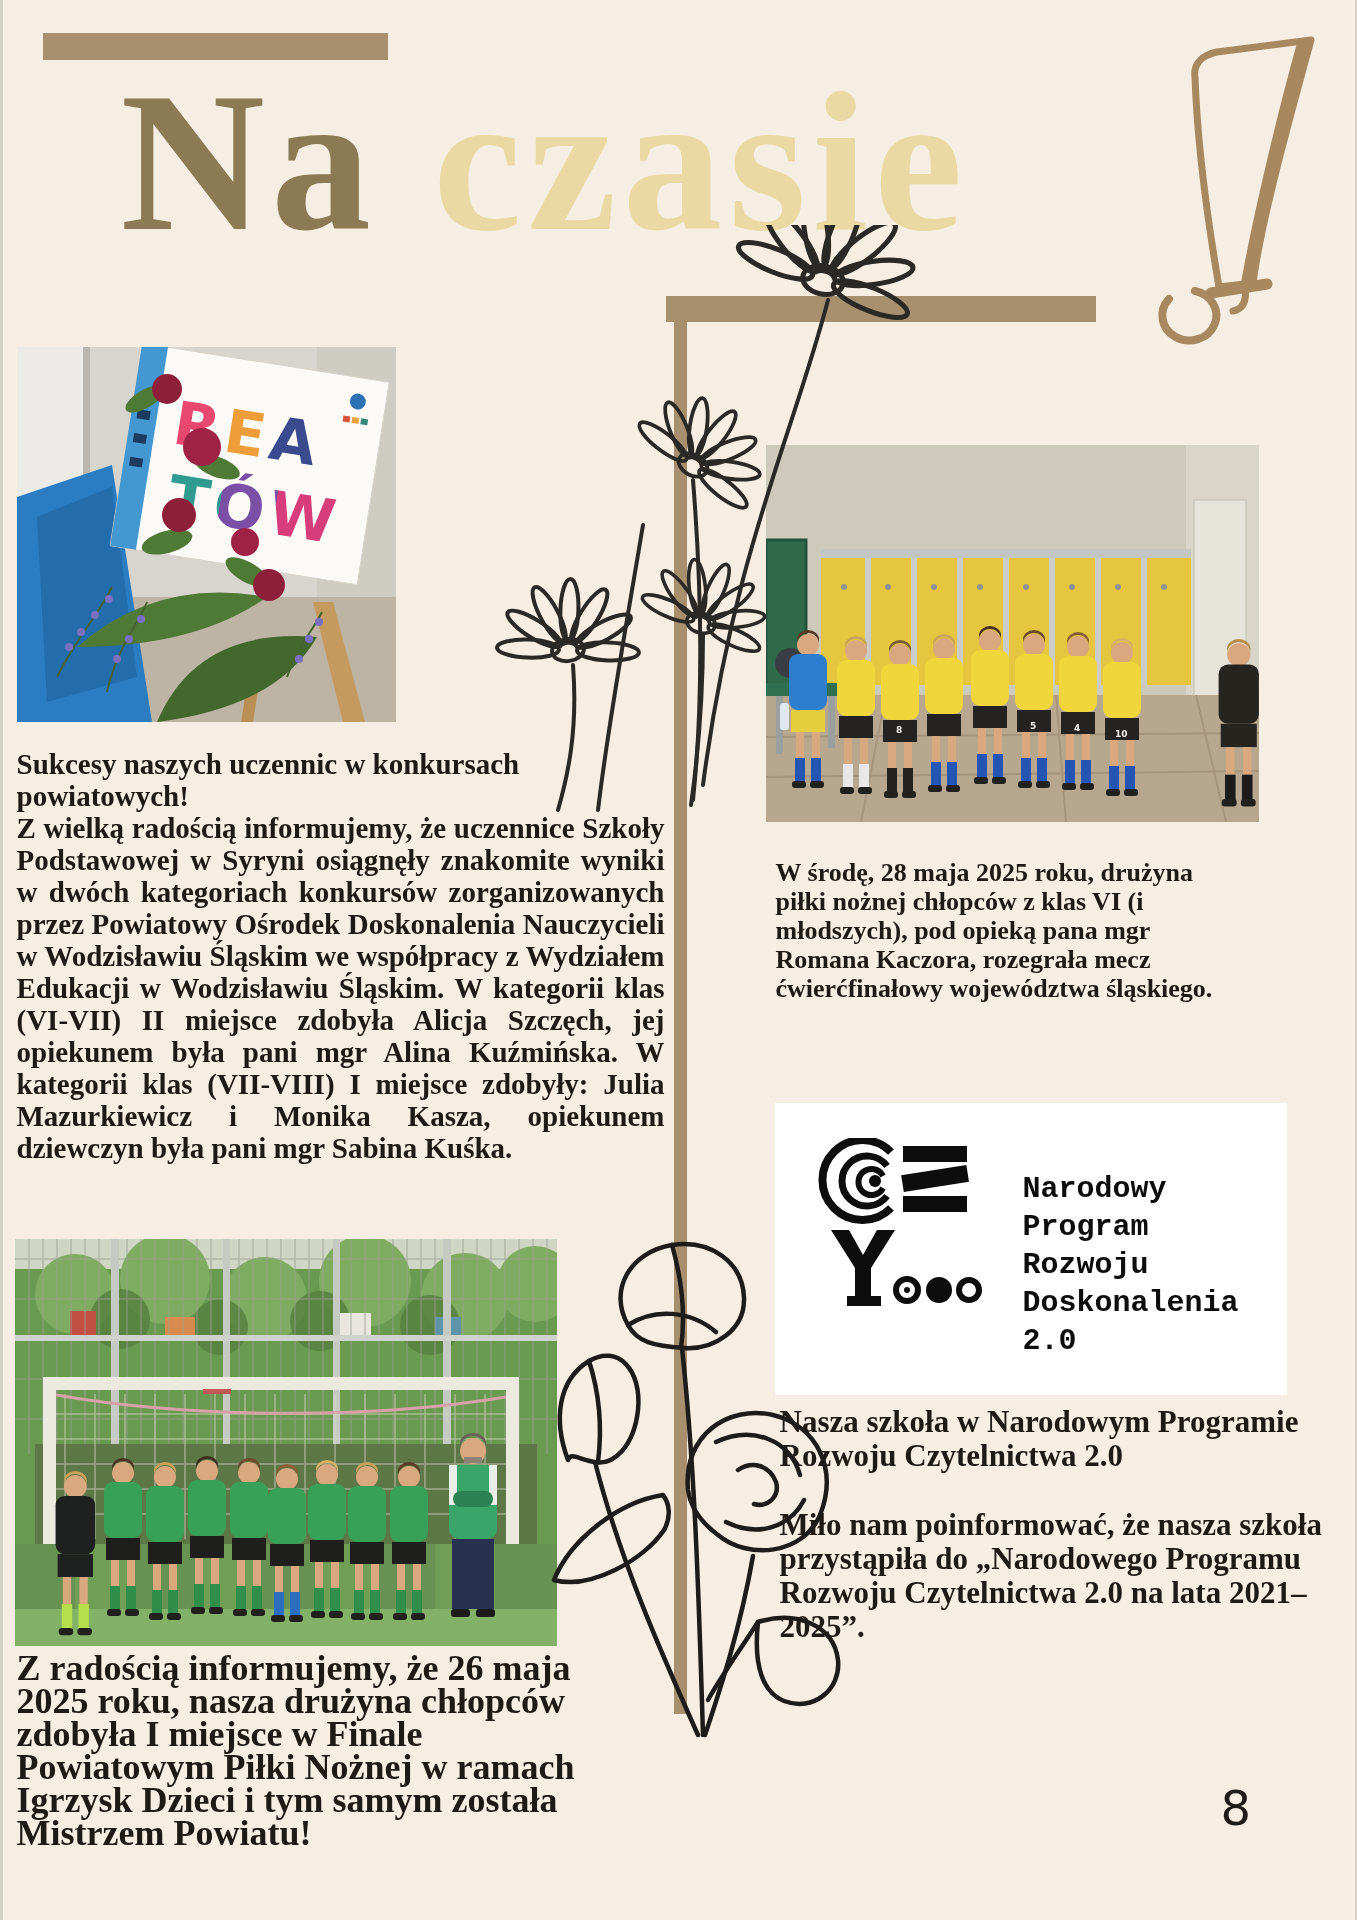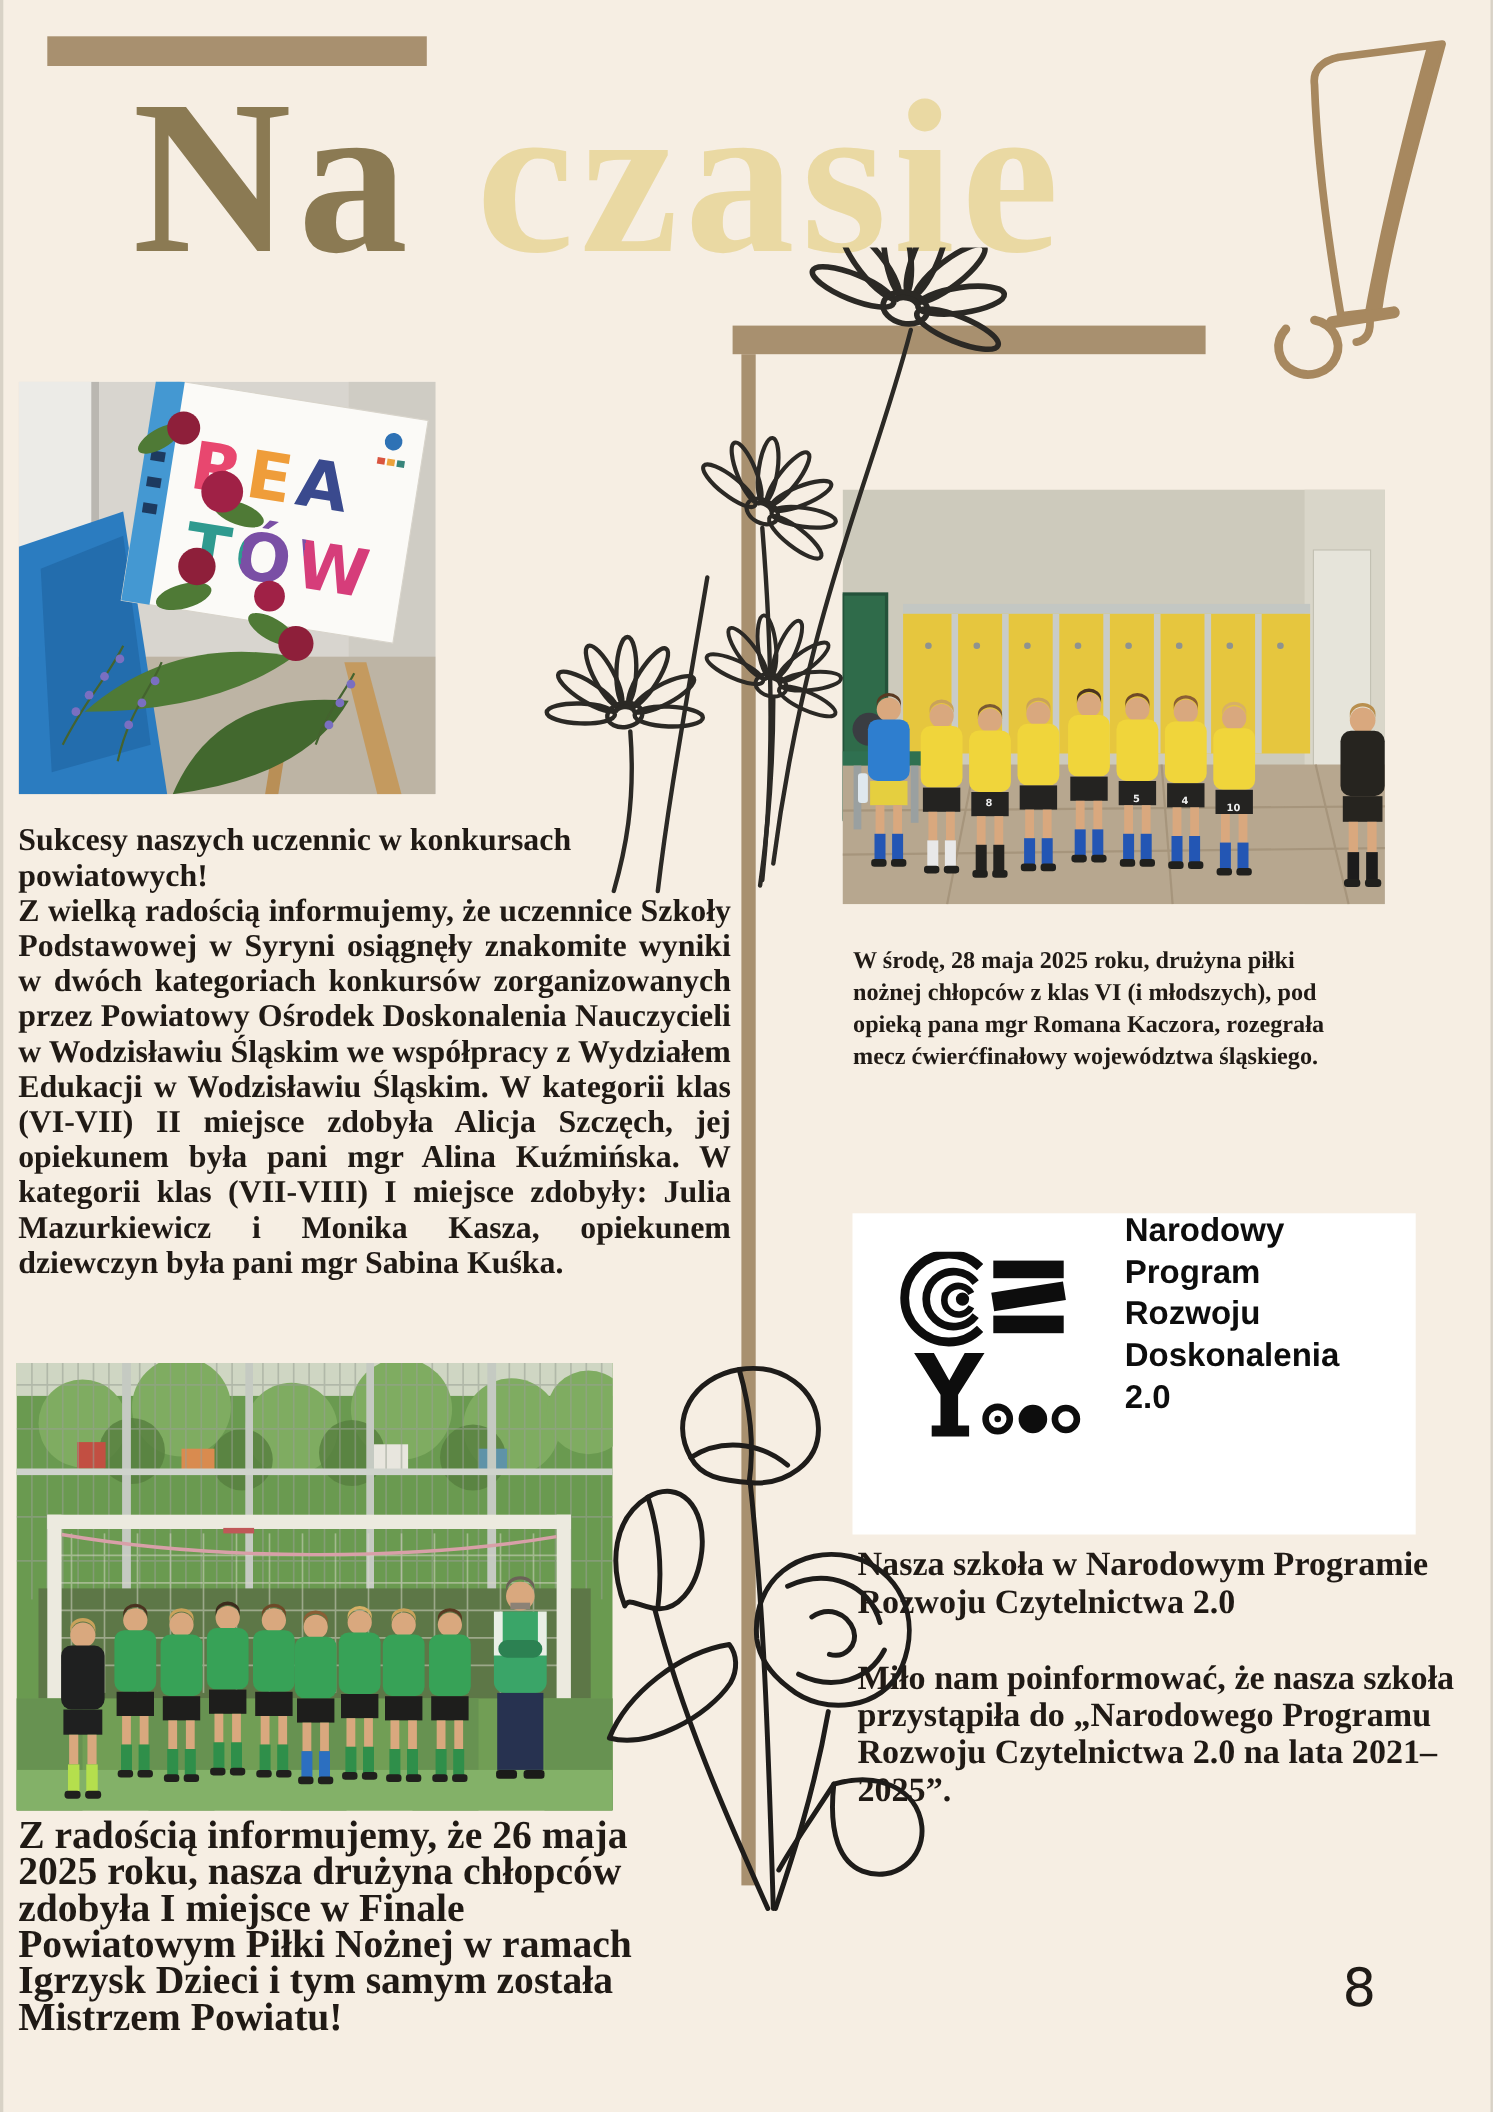--- a/index.html
+++ b/index.html
@@ -7,27 +7,27 @@
         font-family:"Liberation Serif",serif;color:#201a15;}
   .abs{position:absolute;}
   .bar{background:#a8906f;}
   #main-title{left:118px;top:62px;font-size:200px;line-height:1;font-weight:700;letter-spacing:6px;white-space:nowrap;}
   #main-title .t1{color:#8b7a53;}
   #main-title .t2{color:#ead9a3;}
   .article{font-weight:700;}
   #left-article{left:14px;top:748px;width:648px;font-size:29px;line-height:32px;}
   #left-article .hd{text-align:left;}
   #left-article .bd{text-align:justify;}
-  #locker-caption{left:773px;top:858px;width:455px;font-size:22px;line-height:29px;font-weight:700;}
+  #locker-caption{left:773px;top:858px;width:455px;font-size:26px;line-height:29px;font-weight:700;}
   #right-article{left:777px;top:1405px;width:565px;font-size:31px;line-height:34px;font-weight:700;}
   #right-article .bd{margin-top:35px;}
   #bottom-article{left:14px;top:1652px;width:560px;font-size:36px;line-height:33px;font-weight:700;}
   #page-number{left:1218px;top:1780px;font-family:"DejaVu Sans",sans-serif;font-size:48px;color:#1f1b16;}
   #nprc-box{left:772px;top:1103px;width:512px;height:292px;background:#ffffff;}
-  #nprc-text{left:1020px;top:1100px;font-family:Liberation Sans, sans-serif;font-weight:700;font-size:30px;line-height:38px;color:#0d0d0d;}
+  #nprc-text{left:1020px;top:1170px;font-family:Liberation Mono, monospace;font-weight:700;font-size:30px;line-height:38px;color:#0d0d0d;}
   svg{display:block;}
   .photo{overflow:hidden;}
 </style>
 </head>
 <body>
 
 <div id="page">
 
   <svg width="0" height="0" class="abs" aria-hidden="true">
     <defs>

